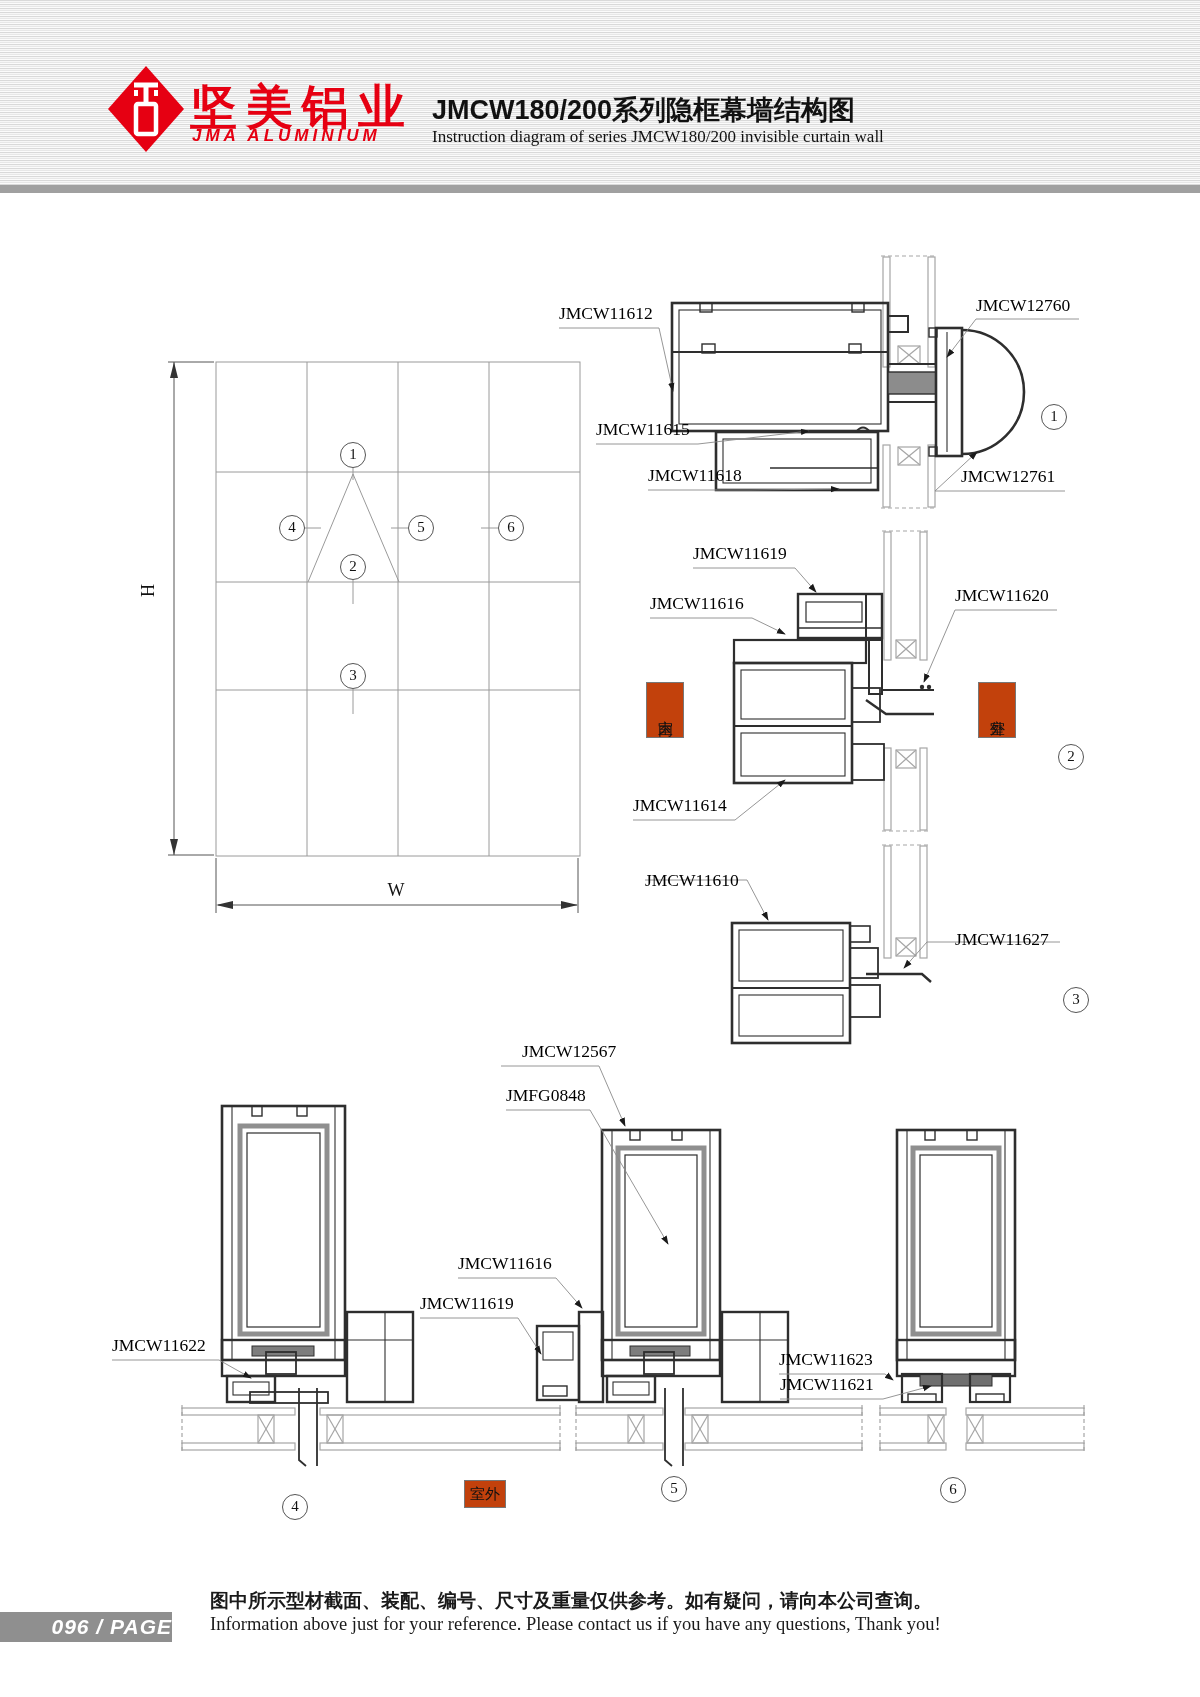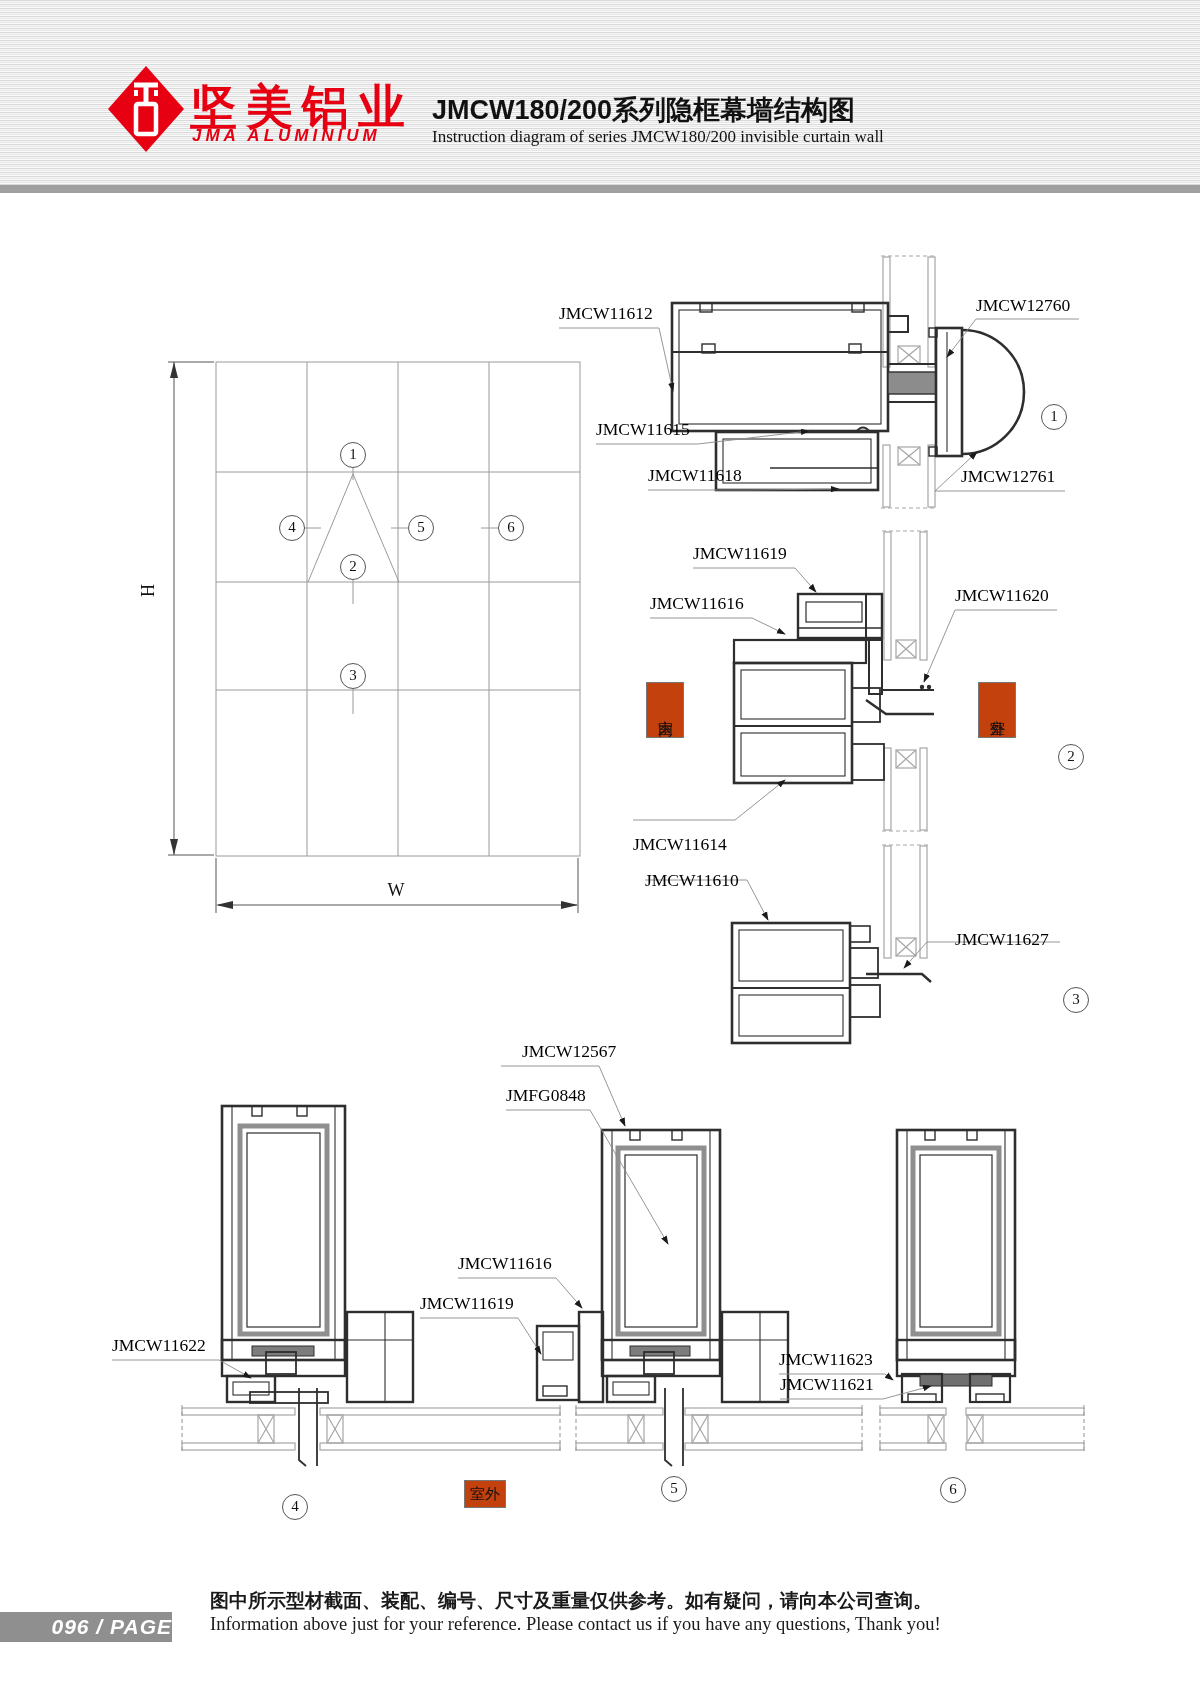--- a/index.html
+++ b/index.html
@@ -329,21 +329,21 @@
 
   <div>
       <div class="lbl" style="left: 559px; top: 305px;">JMCW11612</div>
       <div class="lbl" style="left: 976px; top: 297px;">JMCW12760</div>
       <div class="lbl" style="left: 596px; top: 421px;">JMCW11615</div>
       <div class="lbl" style="left: 648px; top: 467px;">JMCW11618</div>
       <div class="lbl" style="left: 961px; top: 468px;">JMCW12761</div>
       <div class="lbl" style="left: 693px; top: 545px;">JMCW11619</div>
       <div class="lbl" style="left: 650px; top: 595px;">JMCW11616</div>
       <div class="lbl" style="left: 955px; top: 587px;">JMCW11620</div>
-      <div class="lbl" style="left: 633px; top: 836px;">JMCW11614</div>
+      <div class="lbl" style="left: 633px; top: 797px;">JMCW11614</div>
       <div class="lbl" style="left: 645px; top: 864px; margin-top: 8px;">JMCW11610</div>
       <div class="lbl" style="left: 955px; top: 919px; margin-top: 12px;">JMCW11627</div>
       <div class="lbl" style="left: 522px; top: 1043px;">JMCW12567</div>
       <div class="lbl" style="left: 506px; top: 1087px;">JMFG0848</div>
       <div class="lbl" style="left: 458px; top: 1255px;">JMCW11616</div>
       <div class="lbl" style="left: 420px; top: 1295px;">JMCW11619</div>
       <div class="lbl" style="left: 112px; top: 1337px;">JMCW11622</div>
       <div class="lbl" style="left: 779px; top: 1351px;">JMCW11623</div>
       <div class="lbl" style="left: 780px; top: 1376px;">JMCW11621</div>
     </div>

